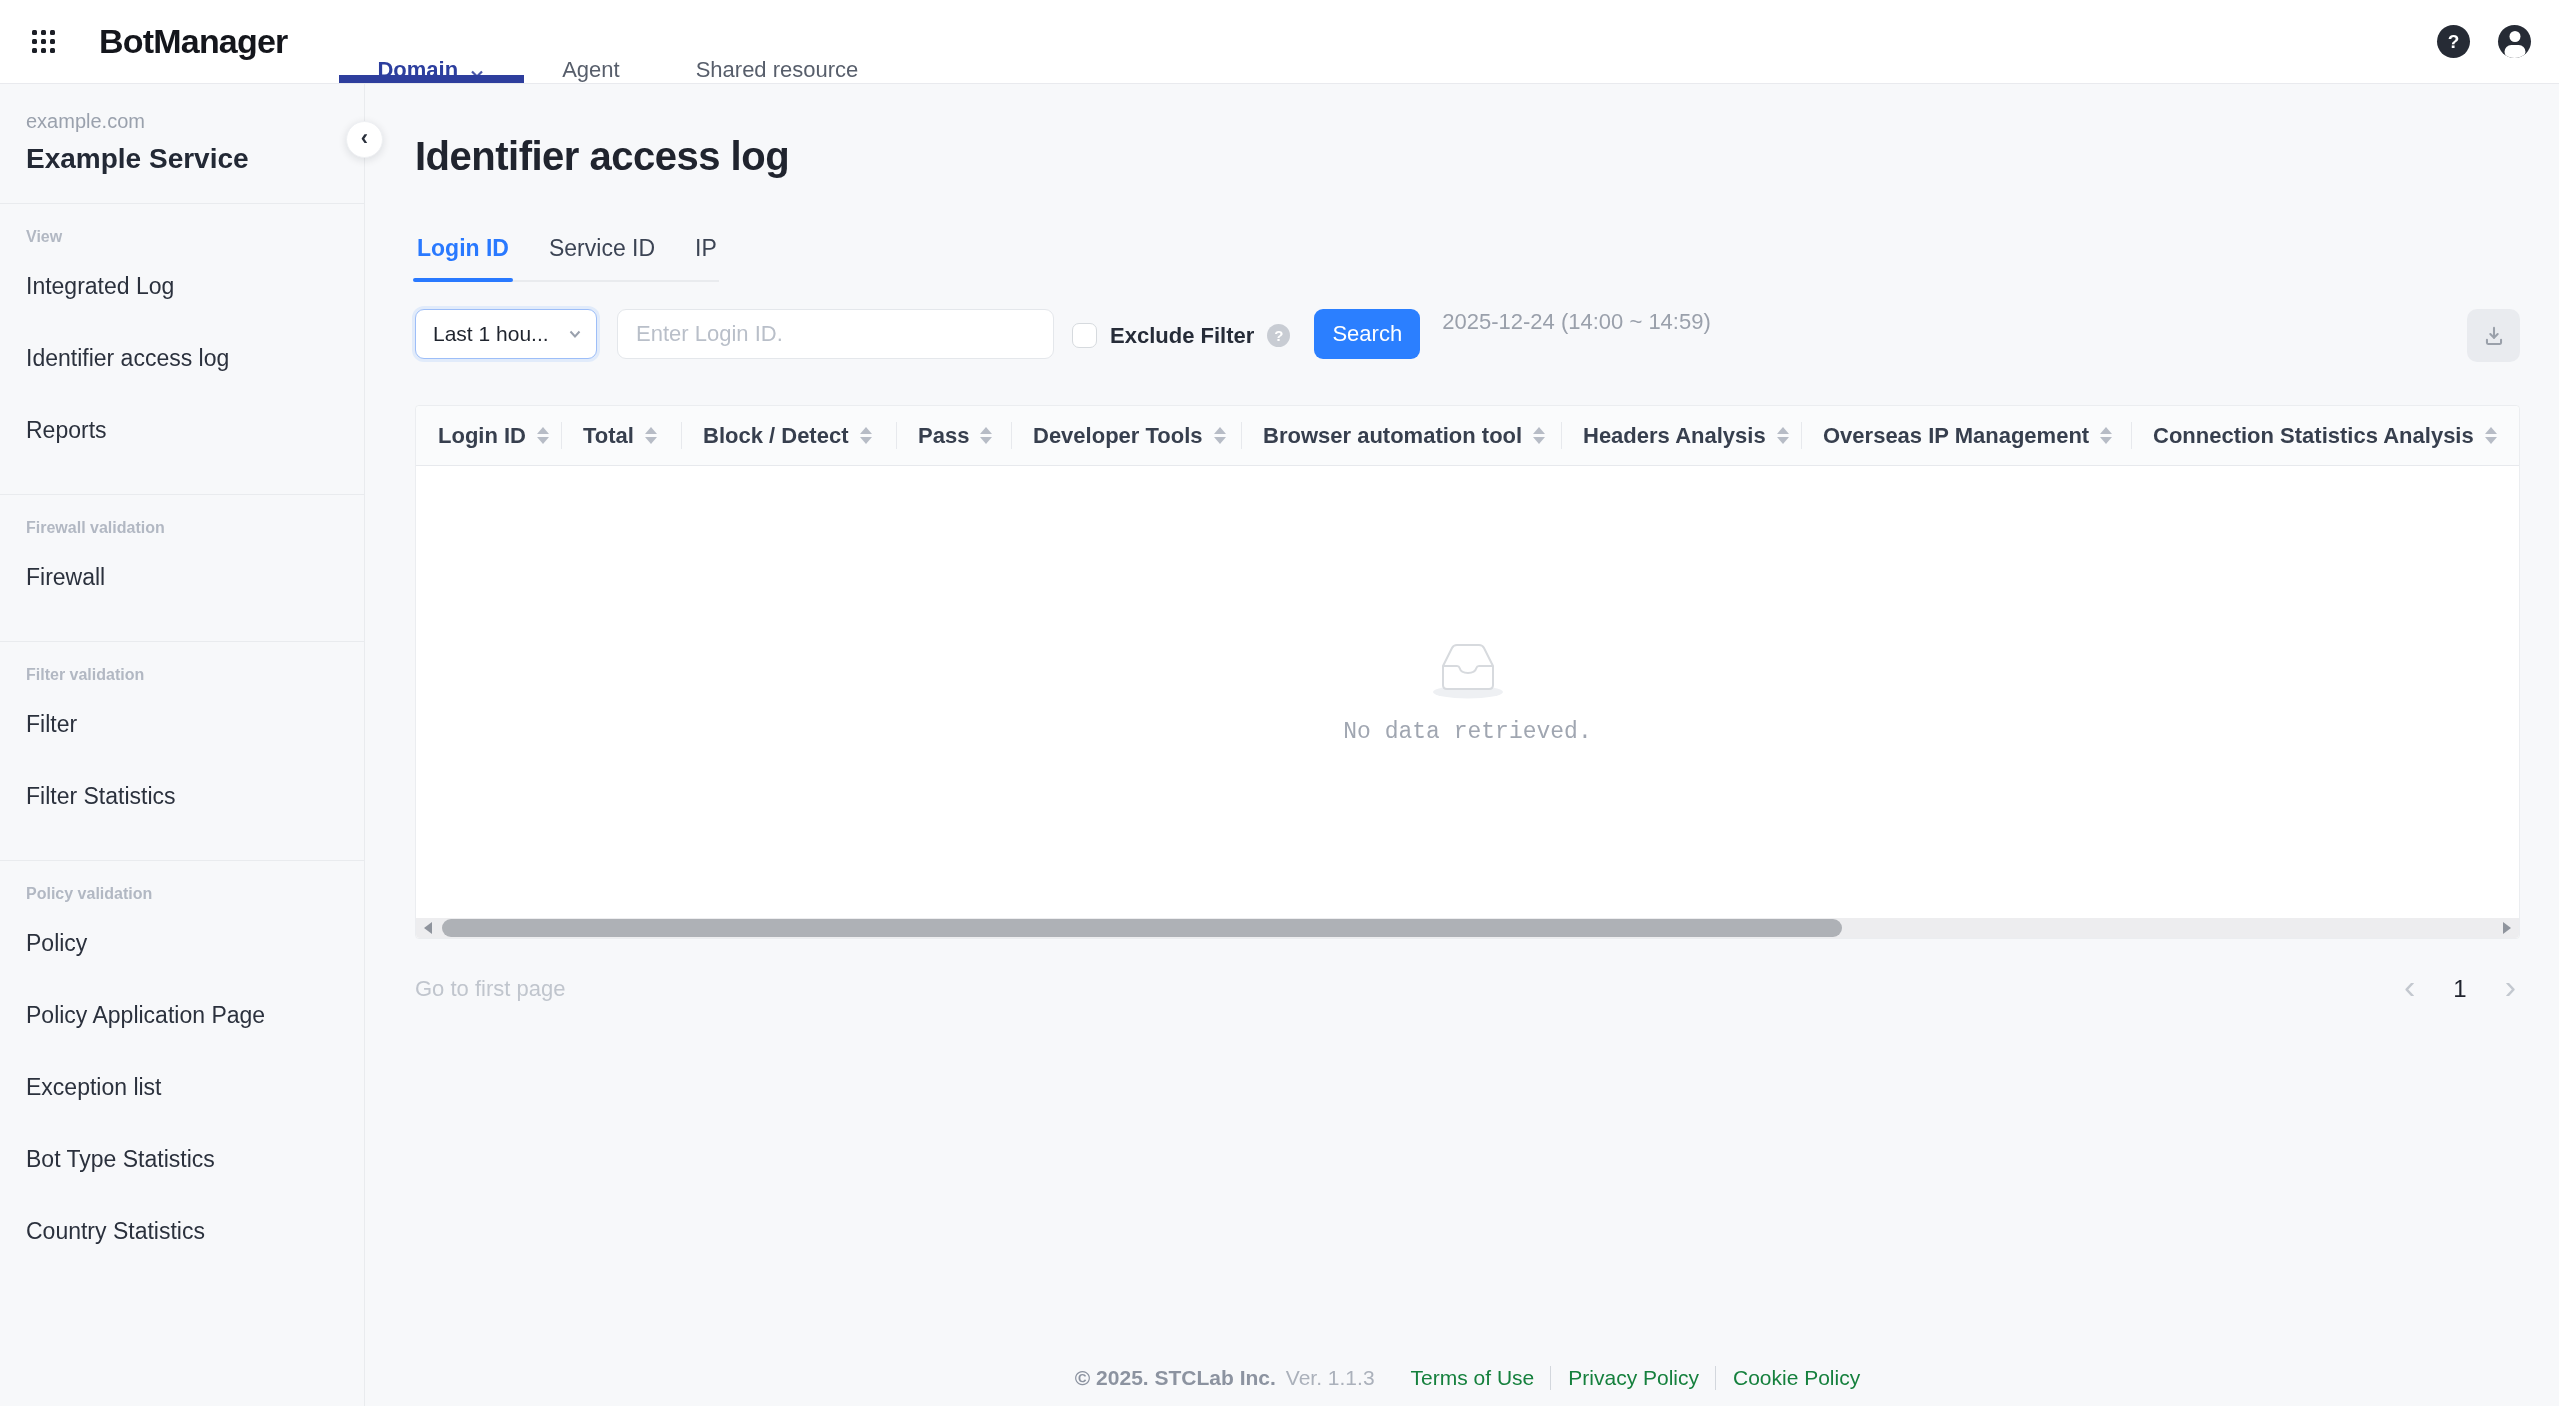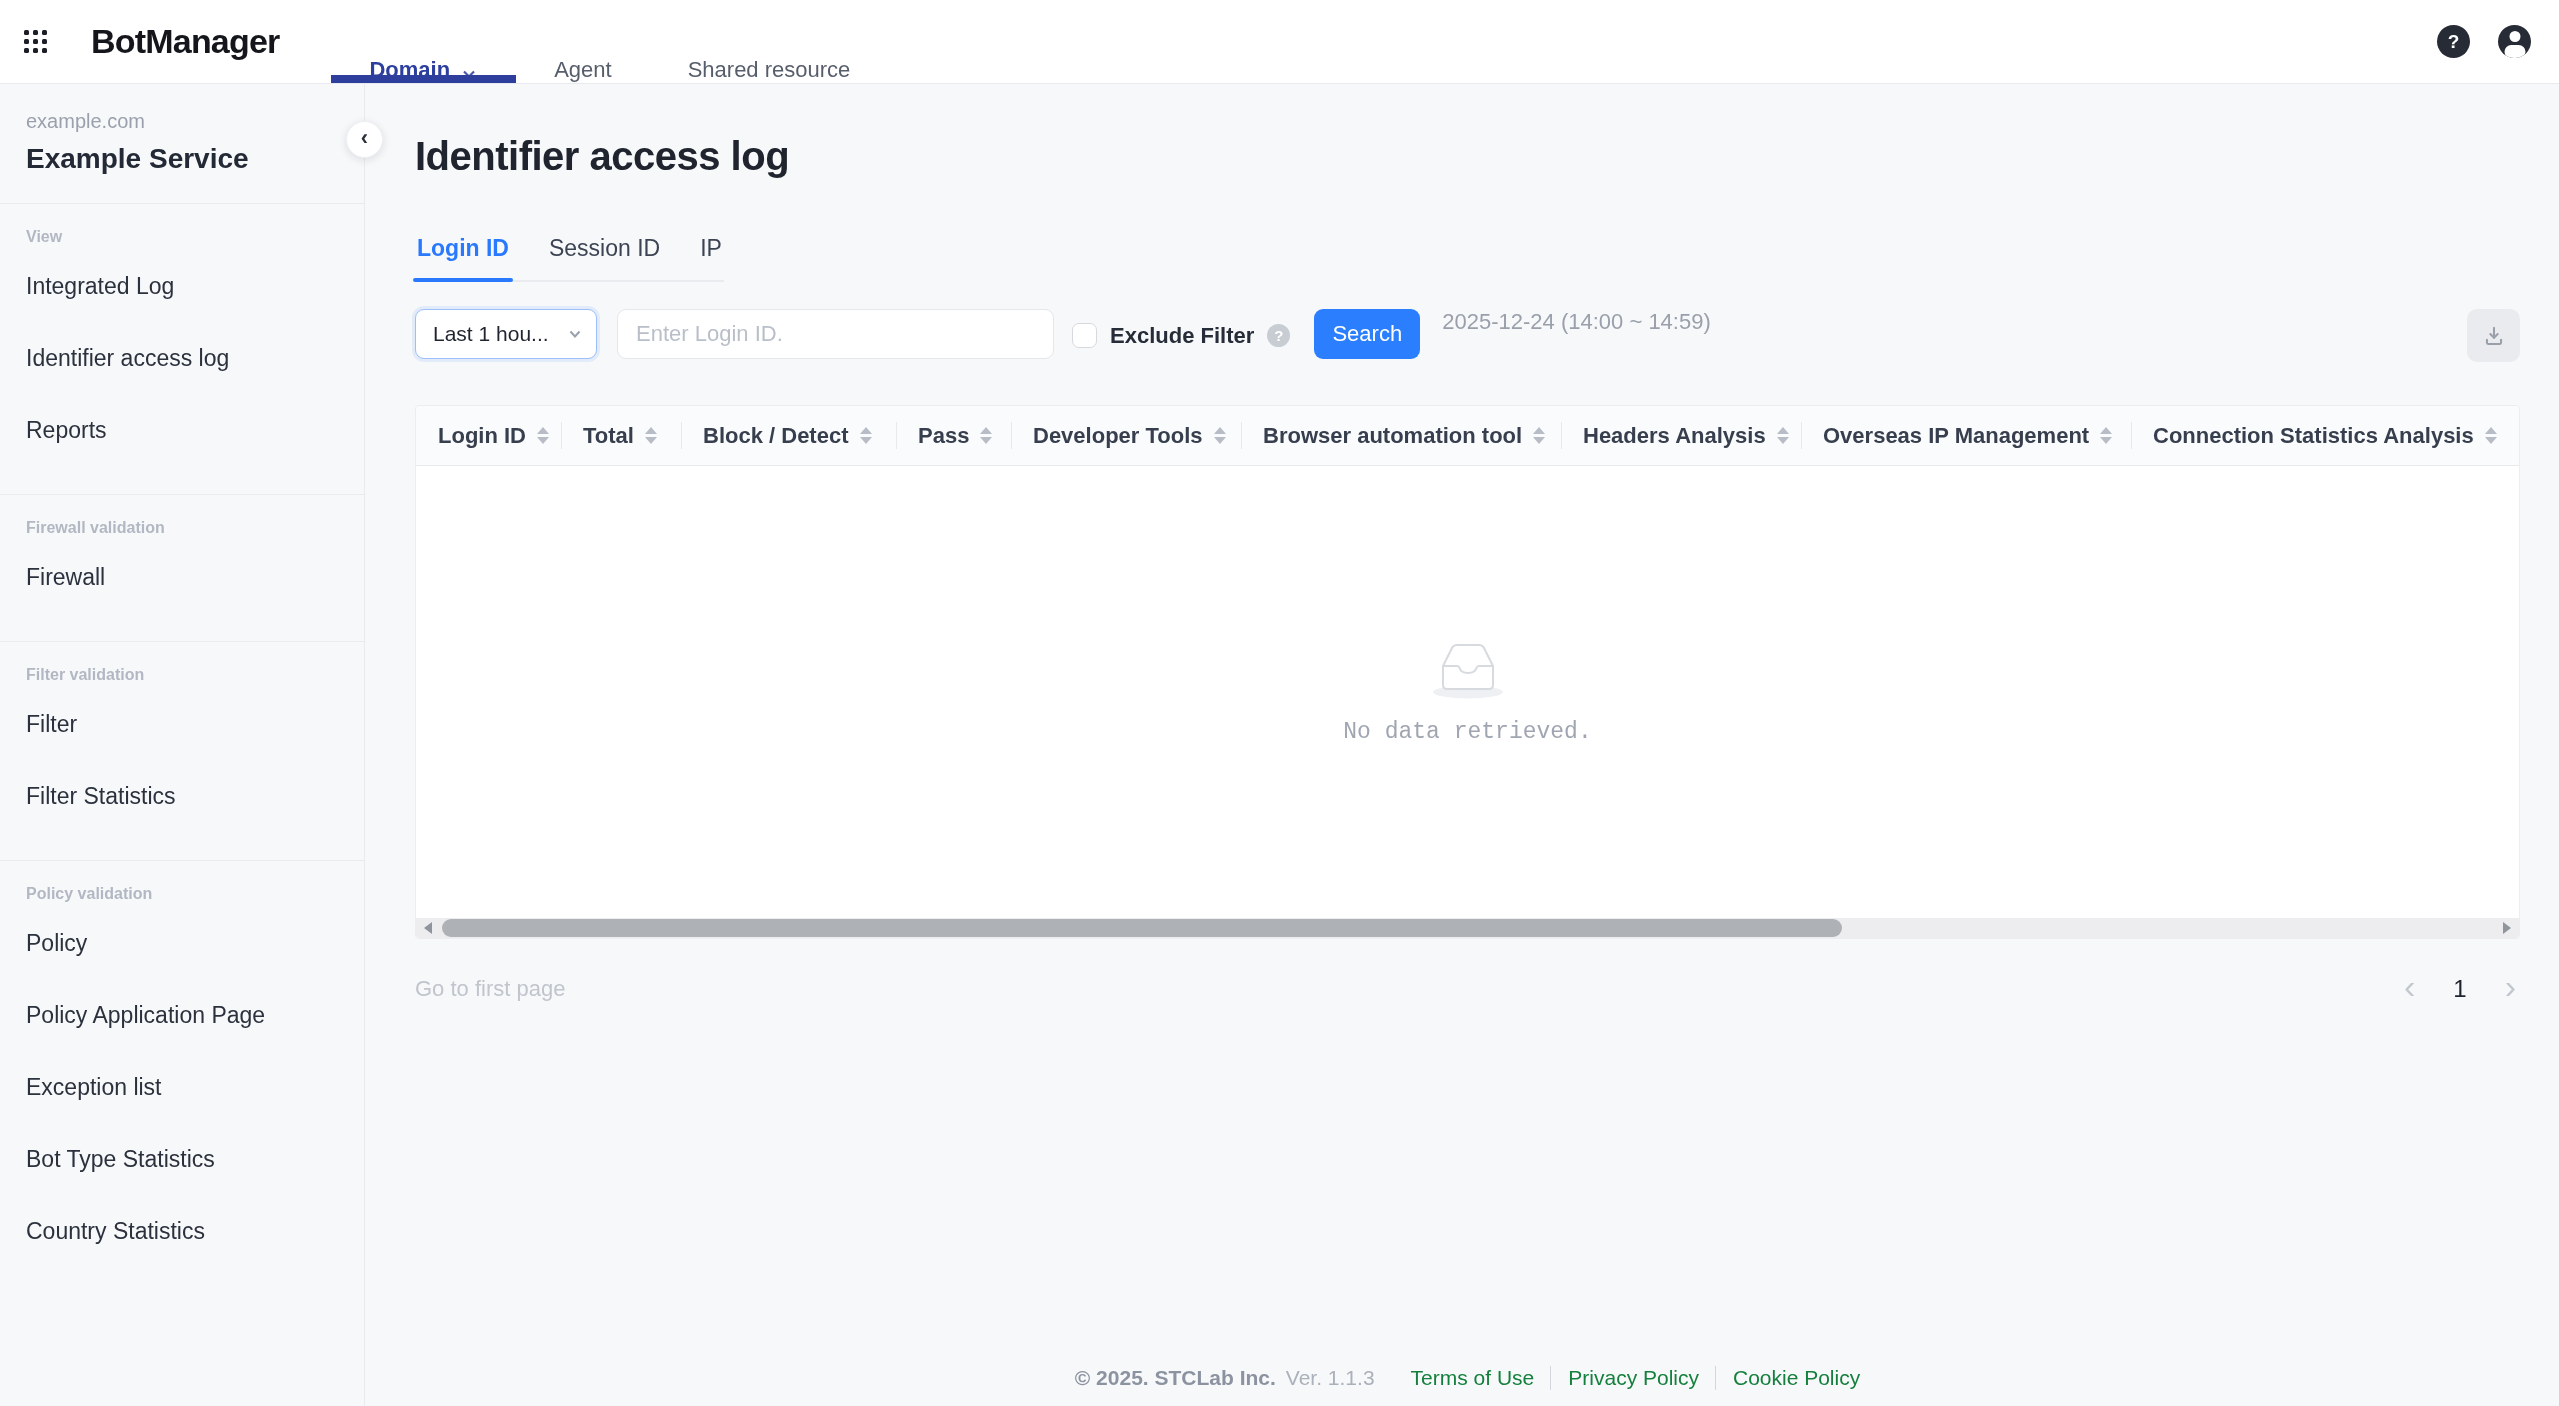--- a/index.html
+++ b/index.html
@@ -6,21 +6,21 @@
   html,body { width:2559px; height:1406px; }
   body {
     font-family: "Liberation Sans", "DejaVu Sans", sans-serif;
     background:#f7f8fa; color:#20242e; overflow:hidden;
   }
   .app { width:2559px; height:1406px; display:flex; flex-direction:column; }
 
   
   .topbar {
     height:84px; background:#fff; border-bottom:1px solid #e9eaee;
-    display:flex; align-items:stretch; padding-left:24px; flex-shrink:0;
+    display:flex; align-items:stretch; padding-left:32px; flex-shrink:0;
   }
   .launcher { align-self:center; display:grid; grid-template-columns:repeat(3,5px); grid-auto-rows:5px; gap:4px; cursor:pointer; }
   .launcher i { background:#1b1e26; border-radius:1.5px; display:block; }
   .logo { align-self:center; margin-left:44px; font-size:34px; font-weight:800; letter-spacing:-0.8px; color:#14161c; }
   .topnav { display:flex; margin-left:52px; }
   .topnav .navtab {
     position:relative; display:flex; align-items:flex-end; gap:10px;
     padding:0 38px; font-size:22px; font-weight:500; color:#575e6b; cursor:pointer;
   }
   .topnav .navtab.active { color:#2c3e9e; font-weight:600; }
@@ -214,21 +214,21 @@
           <div class="side-item">Bot Type Statistics</div>
           <div class="side-item">Country Statistics</div>
         </nav>
     </aside>
 
     <main class="main">
       <h1 class="page-title">Identifier access log</h1>
 
       <div class="tabs">
         <div class="tab active">Login ID</div>
-        <div class="tab">Session ID</div>
+        <div class="tab">Service ID</div>
         <div class="tab">IP</div>
       </div>
 
       <div class="control-row">
         <div class="time-select">
           <span>Last 1 hou...</span>
           <svg class="select-caret" viewBox="0 0 16 16">
               <polyline points="3.5,5.5 8,10.5 12.5,5.5"></polyline>
             </svg>
         </div>

